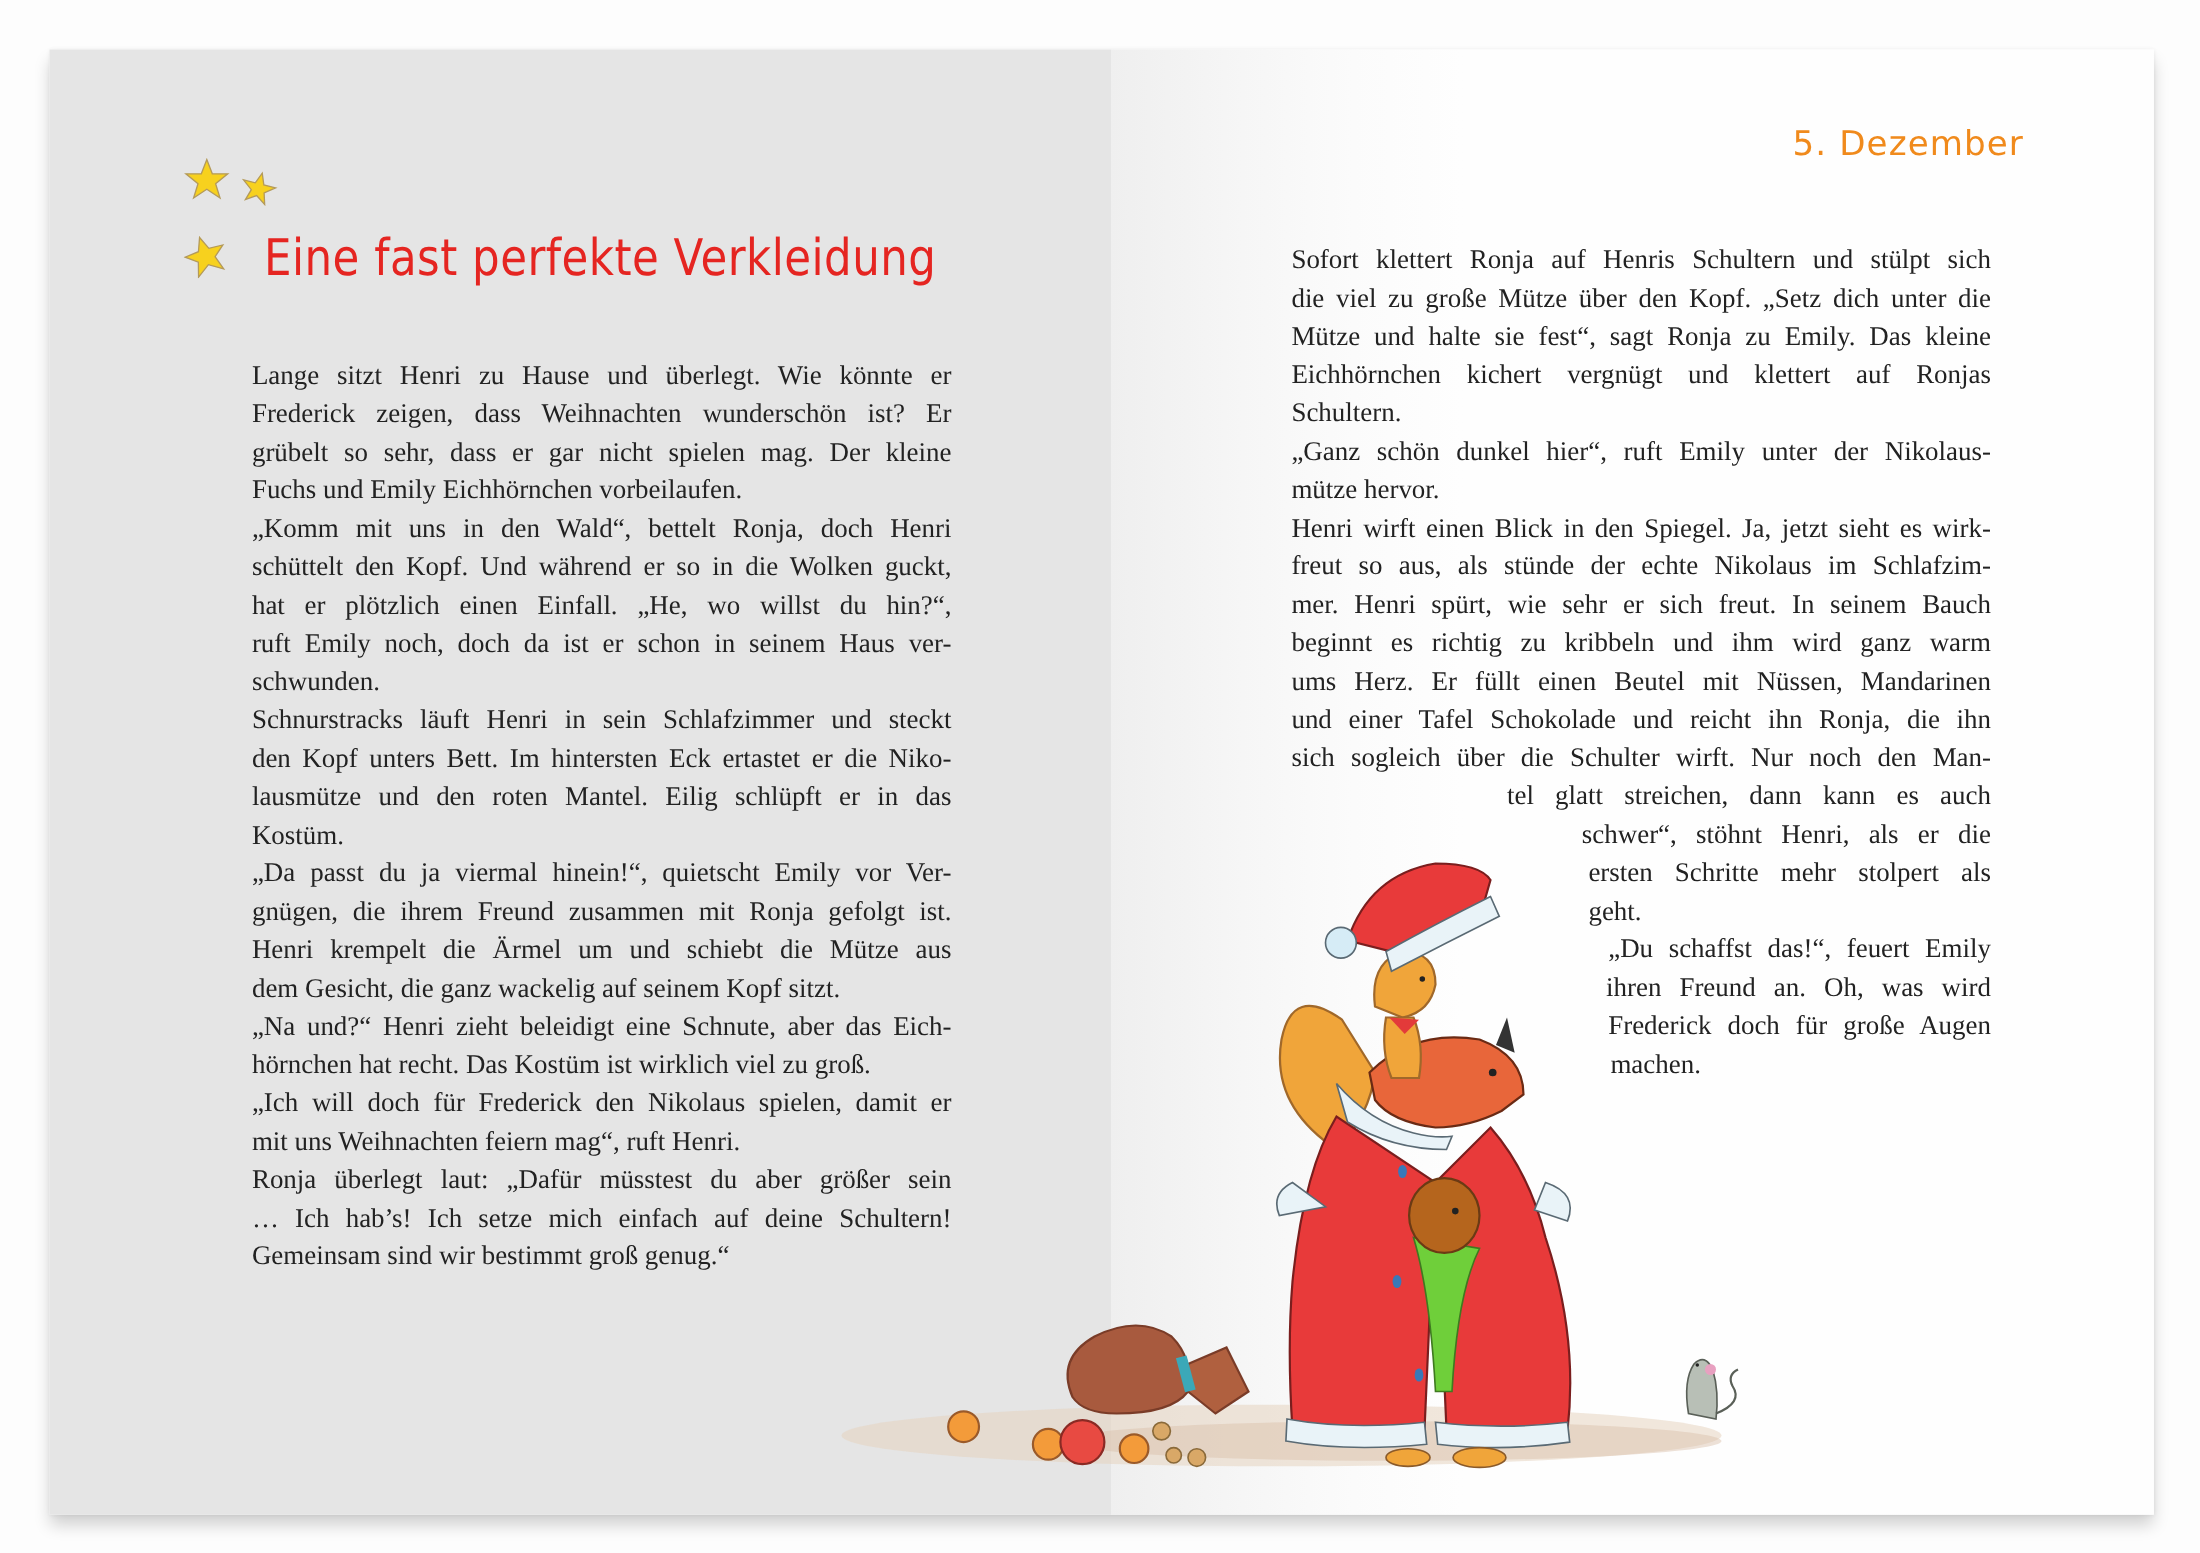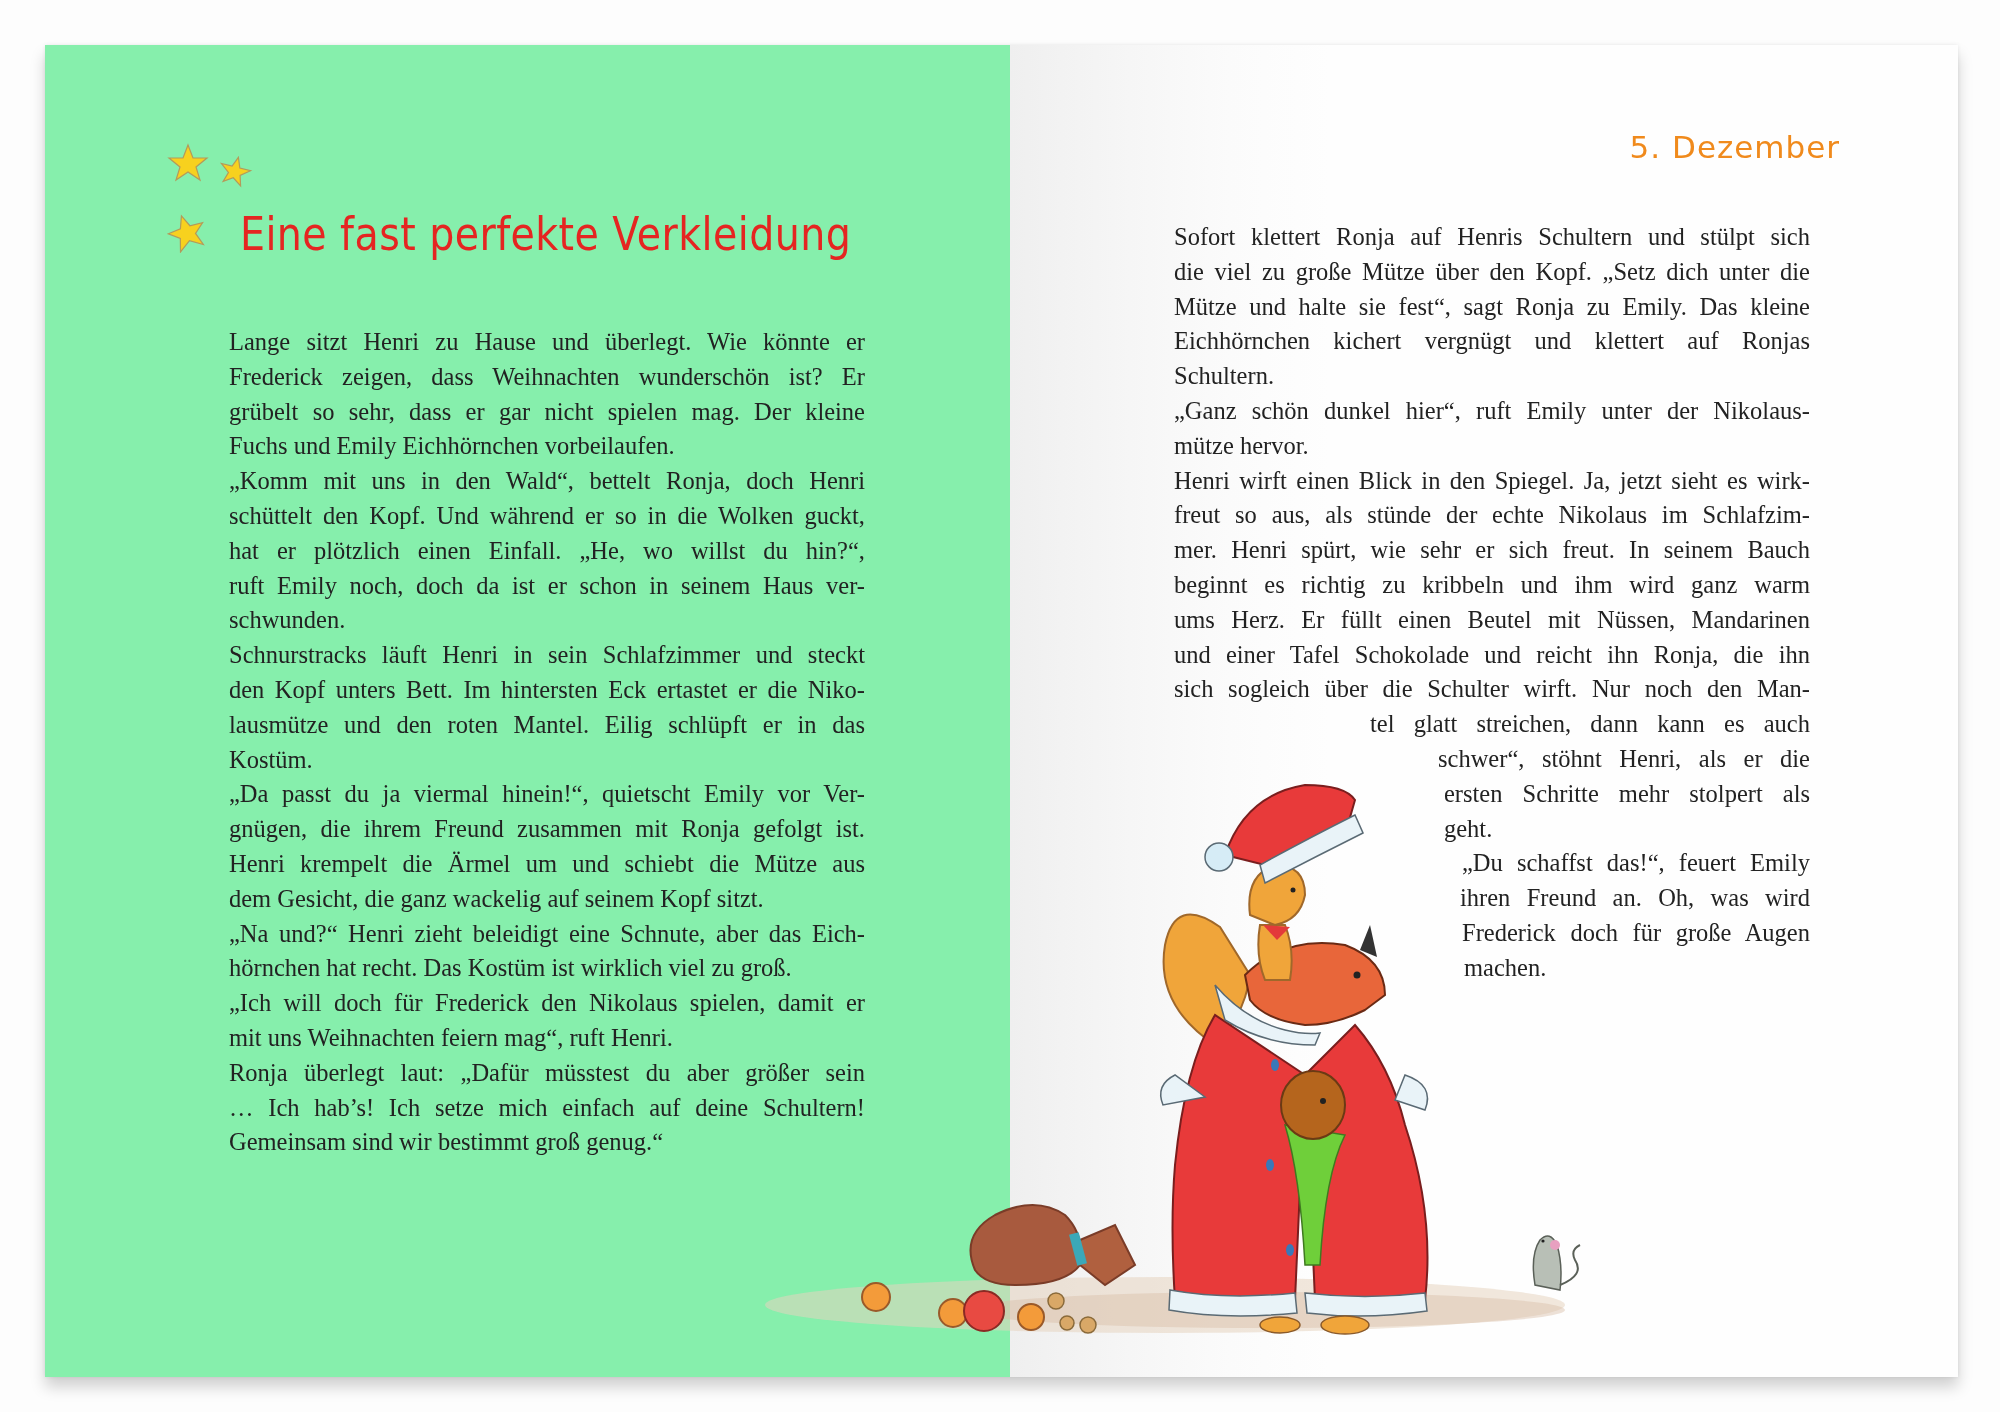--- a/index.html
+++ b/index.html
@@ -6,34 +6,34 @@
   body {
     width:2000px; height:1412px; background:#fdfdfd; position:relative; overflow:hidden;
     font-family:"DejaVu Serif", serif;
   }
   .spread {
     position:absolute; left:45px; top:45px; width:1913px; height:1332px;
     background:#fefefe;
     box-shadow: 0 10px 14px rgba(0,0,0,0.18), 0 0 4px rgba(0,0,0,0.08);
   }
   .page { position:absolute; top:0; height:100%; }
-  .page-left { left:0; width:965px; background:#86efac; }
+  .page-left { left:0; width:965px; background:#e5e5e5; }
   .page-right {
     left:965px; width:948px;
     background: linear-gradient(to right, #efefef 0px, #f6f6f6 120px, #fbfbfb 220px, #fefefe 320px, #fefefe 100%);
   }
   .stars { position:absolute; }
   .title {
     position:absolute; left:195px; top:162px; margin:0;
     font-family:"DejaVu Sans", sans-serif; font-weight:normal;
     font-size:46px; color:#e52521; letter-spacing:0.5px;
     transform: scaleX(0.86); transform-origin:left top;
   }
   .date {
-    position:absolute; right:118px; top:84px;
+    position:absolute; right:118px; top:68px;
     font-family:"DejaVu Sans", sans-serif; font-size:31px; color:#f08a1c; letter-spacing:1px;
   }
   .body-text {
     position:absolute; margin:12px;
     font-family:"Liberation Serif", serif; font-size:24.5px; line-height:34.8px;
     color:#222;
   }
   .line { display:block; white-space:nowrap; text-align:justify; text-align-last:justify; height:34.8px; }
   .line.last { text-align-last:left; }
   .left-text { left:172px; top:268px; width:636px; }

